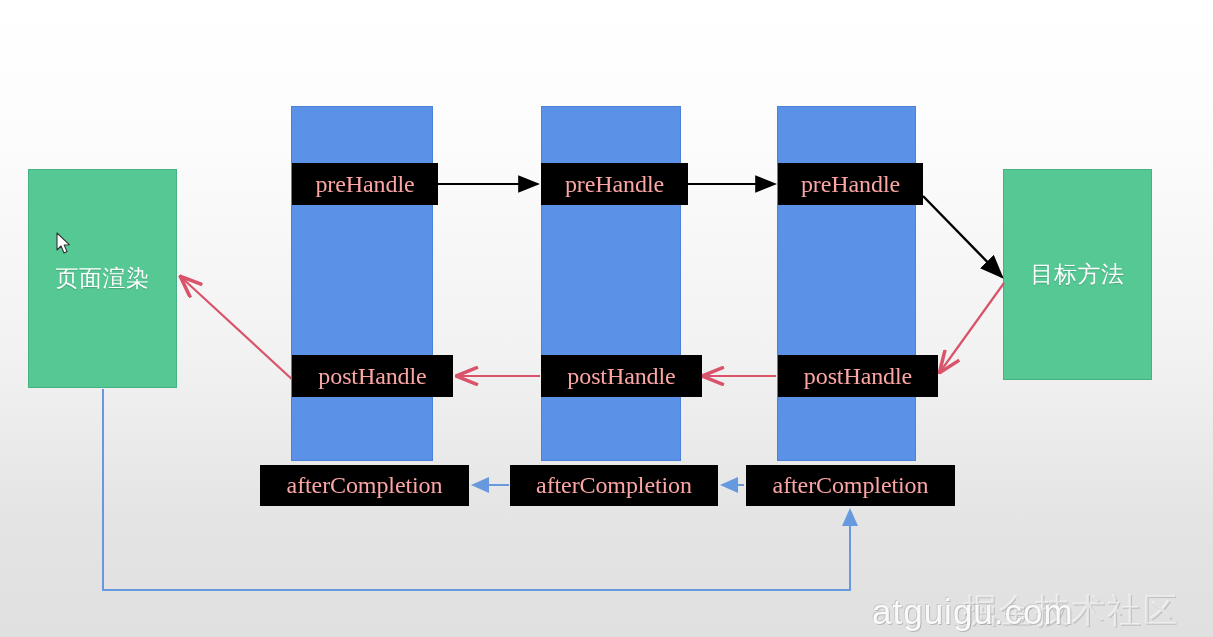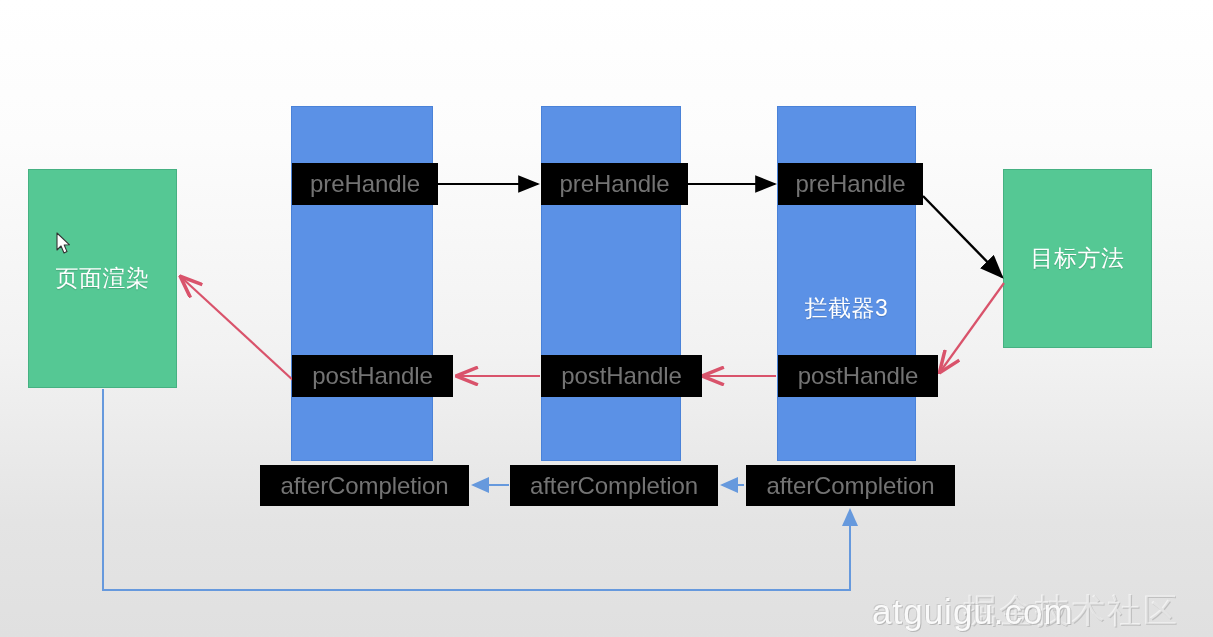--- a/index.html
+++ b/index.html
@@ -50,29 +50,30 @@
   .green-label {
     color: #ffffff;
     font-size: 23px;
     letter-spacing: 0.5px;
     text-shadow: 0 1px 1px rgba(0,0,0,0.18);
     white-space: nowrap;
   }
   .black-chip {
     position: absolute;
     background: #000000;
-    color: #737373;
+    color: #fca5a5;
     display: flex;
     align-items: center;
     justify-content: center;
     font-size: 24px;
     letter-spacing: -0.1px;
     white-space: nowrap;
     box-sizing: border-box;
     z-index: 5;
+    font-family: Liberation Serif, serif;
   }
   .watermark {
     position: absolute;
     white-space: nowrap;
     pointer-events: none;
     user-select: none;
   }
   .wm-main {
     left: 872px;
     top: 592px;
@@ -100,26 +101,25 @@
 </style>
 </head>
 <body>
 
 <div id="stage">
 
   <div class="interceptor-col" style="left:291px; top:106px; width:142px; height:355px;"></div>
   <div class="interceptor-col" style="left:541px; top:106px; width:140px; height:355px;"></div>
   <div class="interceptor-col" style="left:777px; top:106px; width:139px; height:355px;"></div>
 
-  <div class="interceptor-label" style="left:777px; top:293px; width:139px;">拦截器3</div>
 
   <div class="green-box" style="left:28px; top:169px; width:149px; height:219px;">
     <span class="green-label">页面渲染</span>
   </div>
-  <div class="green-box" style="left:1003px; top:169px; width:149px; height:179px;">
+  <div class="green-box" style="left:1003px; top:169px; width:149px; height:211px;">
     <span class="green-label">目标方法</span>
   </div>
 
   <svg id="svg-layer" viewBox="0 0 1213 637">
     <defs>
       <marker id="ah-black" markerWidth="10" markerHeight="8" refX="9" refY="4" orient="auto">
         <path d="M0,0 L10,4 L0,8 Z" fill="#000000"></path>
       </marker>
       <marker id="ah-red" markerWidth="10" markerHeight="8" refX="9" refY="4" orient="auto">
         <path d="M0,0 L10,4 L0,8 Z" fill="#d9536b"></path>

